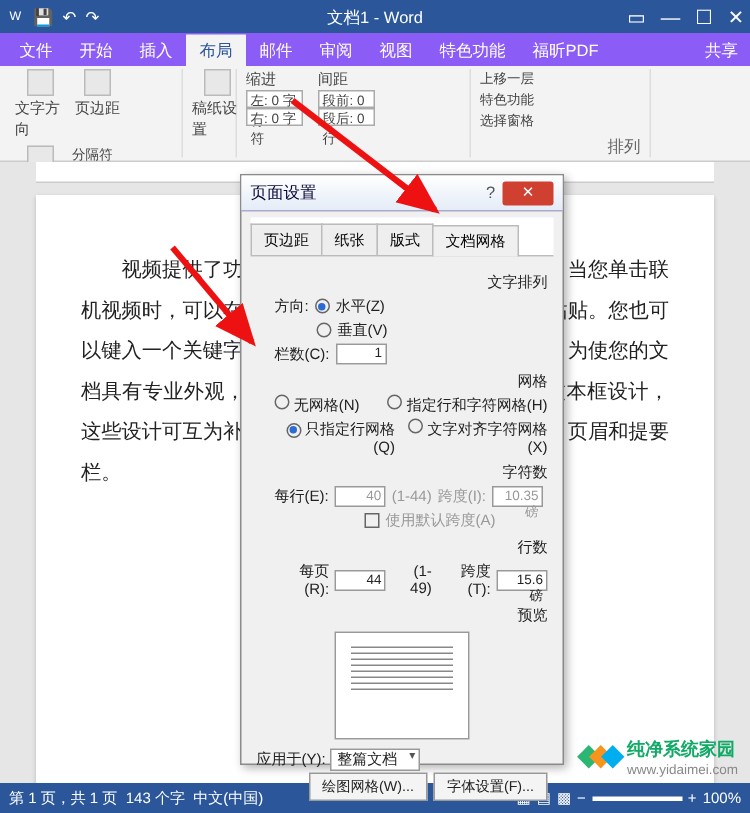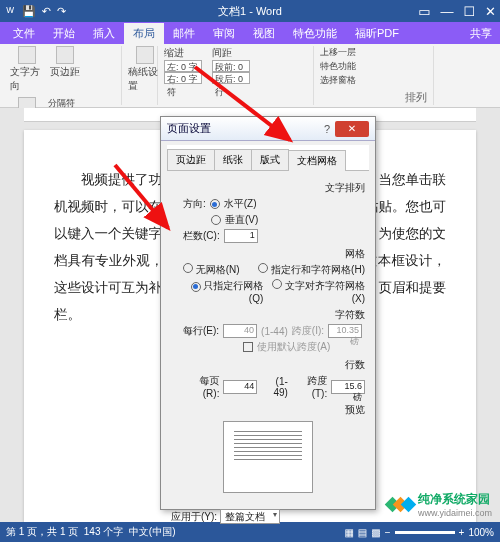--- a/index.html
+++ b/index.html
@@ -261,25 +261,29 @@
       <div class="tl"></div>
         <div class="tl"></div>
         <div class="tl"></div>
         <div class="tl"></div>
         <div class="tl"></div>
         <div class="tl"></div>
         <div class="tl"></div>
         <div class="tl"></div>
     </div>
 
-    <div class="row" style="justify-content:space-between; margin-top:17px;">
+    <div class="row" style="justify-content:space-between; margin-top:6px;">
       <span>
         <span>应用于(Y):</span>
         <span class="select">整篇文档</span>
       </span>
+    </div>
+    <div class="row" style="justify-content:flex-end; gap:4px;">
+      <span class="link-btn">绘图网格(W)...</span>
+      <span class="link-btn">字体设置(F)...</span>
     </div>
   </div>
 
 </div>
 
 <div class="watermark">
   <span class="wmicon">
     <span style="background:#2bb673"></span>
       <span style="background:#f7941d"></span>
       <span style="background:#00aeef"></span>

